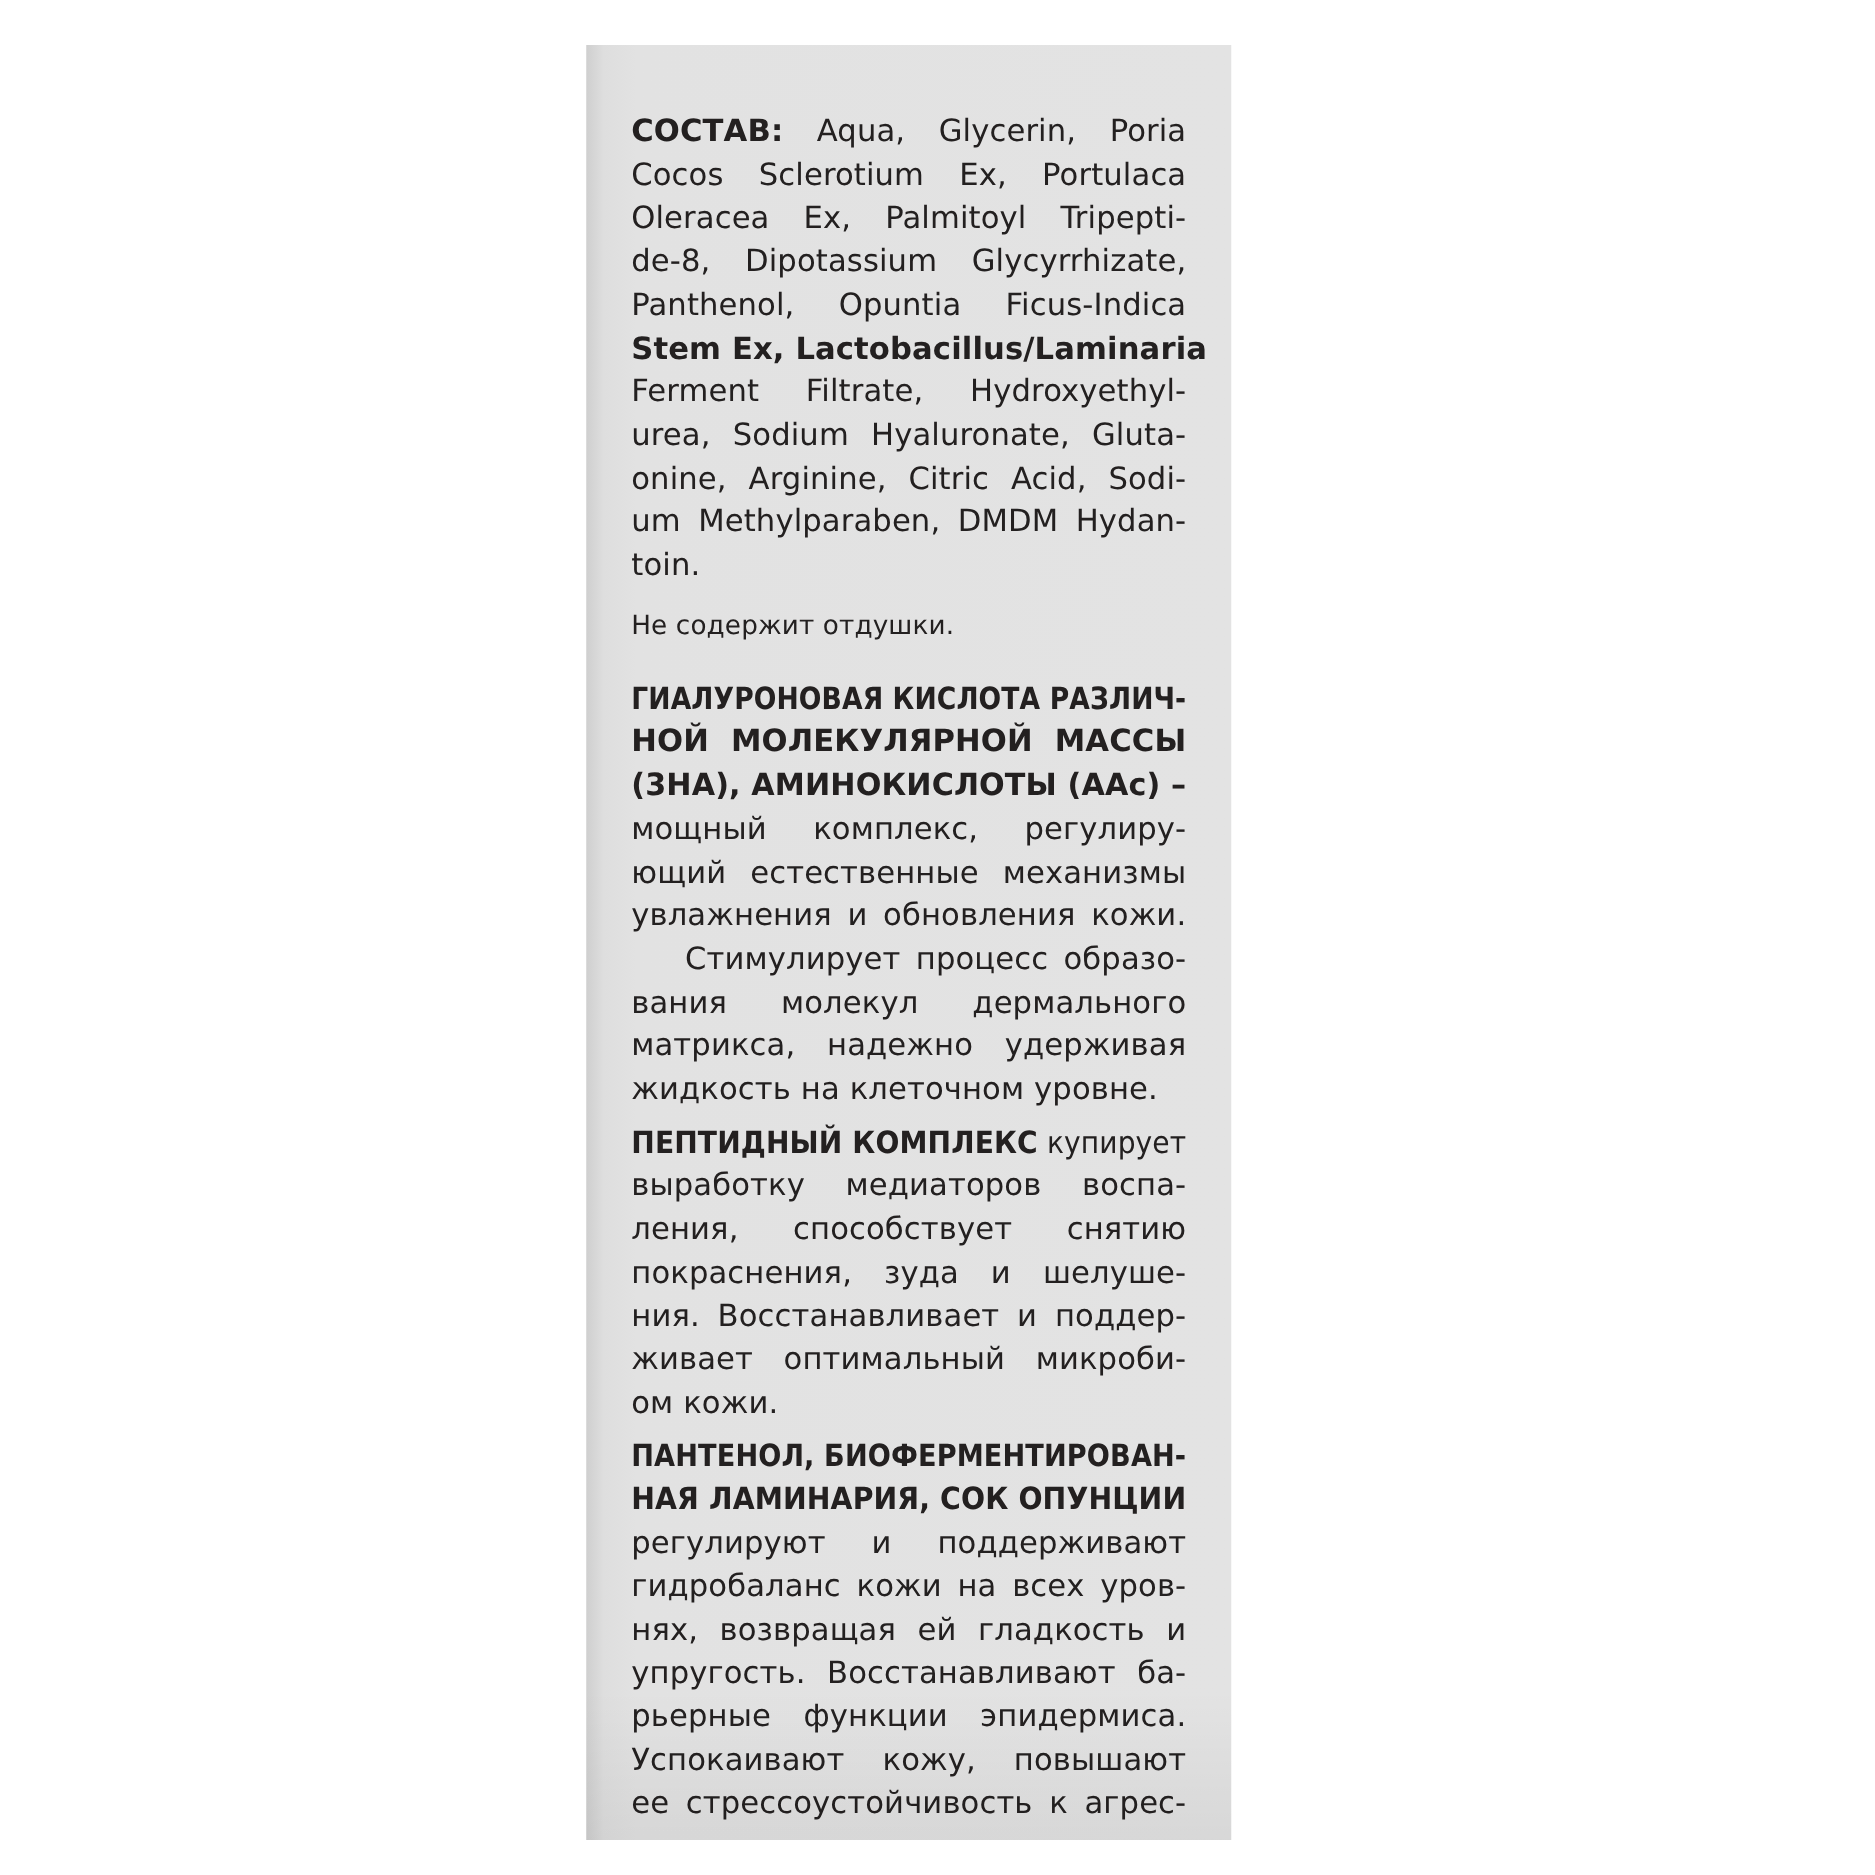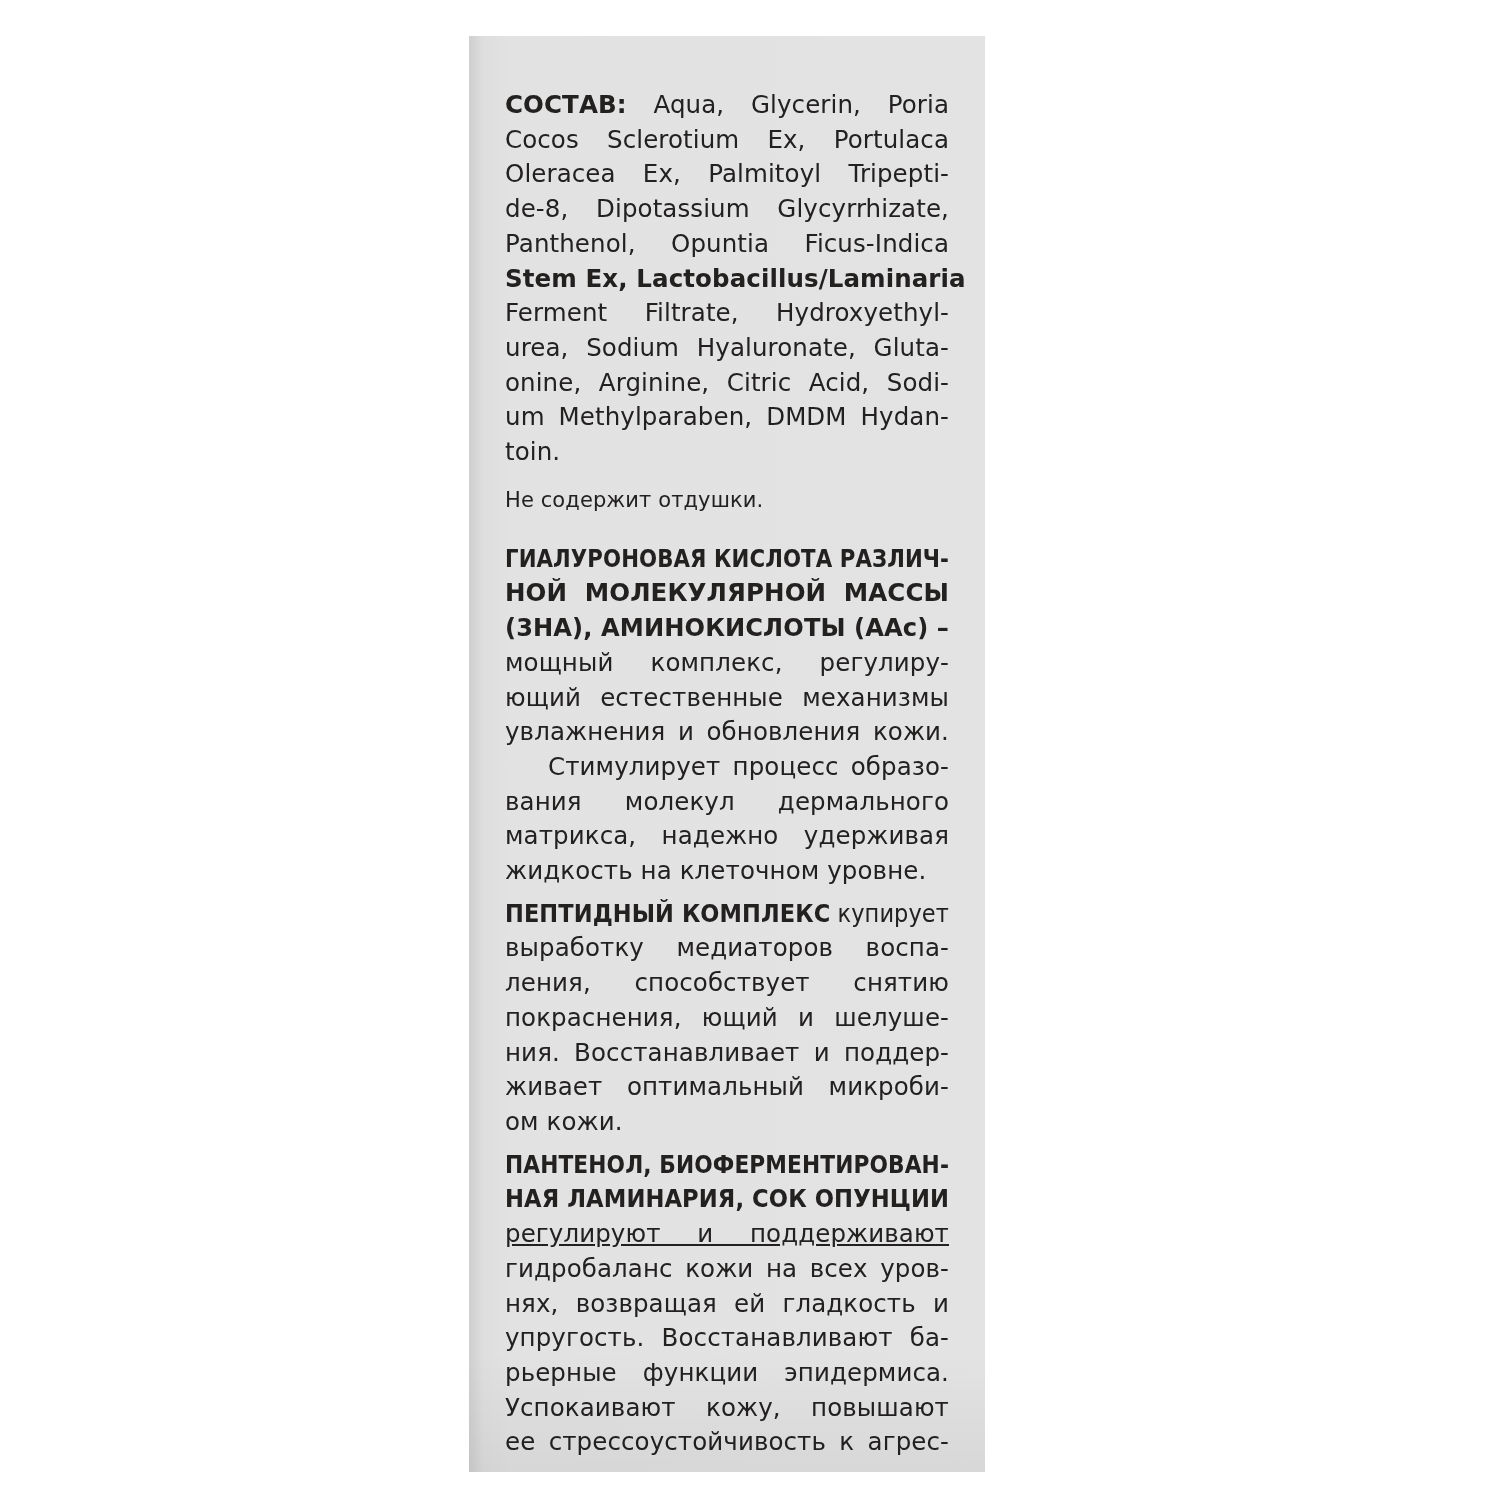--- a/index.html
+++ b/index.html
@@ -66,31 +66,31 @@
       <span class="line" style="display: block; white-space: nowrap;"><span style="white-space: nowrap;">вания молекул дермального</span></span>
       <span class="line" style="display: block; white-space: nowrap;"><span style="white-space: nowrap;">матрикса, надежно удерживая</span></span>
       <span class="line last">жидкость на клеточном уровне.</span>
     </p>
 
     <div class="gap-sm"></div>
     <p>
       <span class="line" style="display: block; white-space: nowrap;"><span style="white-space: nowrap; display: inline-block; transform-origin: left center; transform: scaleX(0.917978);"><span class="b">ПЕПТИДНЫЙ КОМПЛЕКС</span><span> купирует</span></span></span>
       <span class="line" style="display: block; white-space: nowrap;"><span style="white-space: nowrap;">выработку медиаторов воспа-</span></span>
       <span class="line" style="display: block; white-space: nowrap;"><span style="white-space: nowrap;">ления, способствует снятию</span></span>
-      <span class="line" style="display: block; white-space: nowrap;"><span style="white-space: nowrap;">покраснения, ющий и шелуше-</span></span>
+      <span class="line" style="display: block; white-space: nowrap;"><span style="white-space: nowrap;">покраснения, зуда и шелуше-</span></span>
       <span class="line" style="display: block; white-space: nowrap;"><span style="white-space: nowrap;">ния. Восстанавливает и поддер-</span></span>
       <span class="line" style="display: block; white-space: nowrap;"><span style="white-space: nowrap;">живает оптимальный микроби-</span></span>
       <span class="line last">ом кожи.</span>
     </p>
 
     <div class="gap-sm"></div>
     <p>
       <span class="line b" style="display: block; white-space: nowrap;"><span style="white-space: nowrap; display: inline-block; transform-origin: left center; transform: scaleX(0.887002);">ПАНТЕНОЛ, БИОФЕРМЕНТИРОВАН-</span></span>
       <span class="line b" style="display: block; white-space: nowrap;"><span style="white-space: nowrap; display: inline-block; transform-origin: left center; transform: scaleX(0.924759);">НАЯ ЛАМИНАРИЯ, СОК ОПУНЦИИ</span></span>
-      <span class="line" style="display: block; white-space: nowrap;"><span style="white-space: nowrap; text-decoration: underline;">регулируют и поддерживают</span></span>
+      <span class="line" style="display: block; white-space: nowrap;"><span style="white-space: nowrap;">регулируют и поддерживают</span></span>
       <span class="line" style="display: block; white-space: nowrap;"><span style="white-space: nowrap;">гидробаланс кожи на всех уров-</span></span>
       <span class="line" style="display: block; white-space: nowrap;"><span style="white-space: nowrap;">нях, возвращая ей гладкость и</span></span>
       <span class="line" style="display: block; white-space: nowrap;"><span style="white-space: nowrap;">упругость. Восстанавливают ба-</span></span>
       <span class="line" style="display: block; white-space: nowrap;"><span style="white-space: nowrap;">рьерные функции эпидермиса.</span></span>
       <span class="line" style="display: block; white-space: nowrap;"><span style="white-space: nowrap;">Успокаивают кожу, повышают</span></span>
       <span class="line" style="display: block; white-space: nowrap;"><span style="white-space: nowrap;">ее стрессоустойчивость к агрес-</span></span>
 
     </p>
 
   </div>

